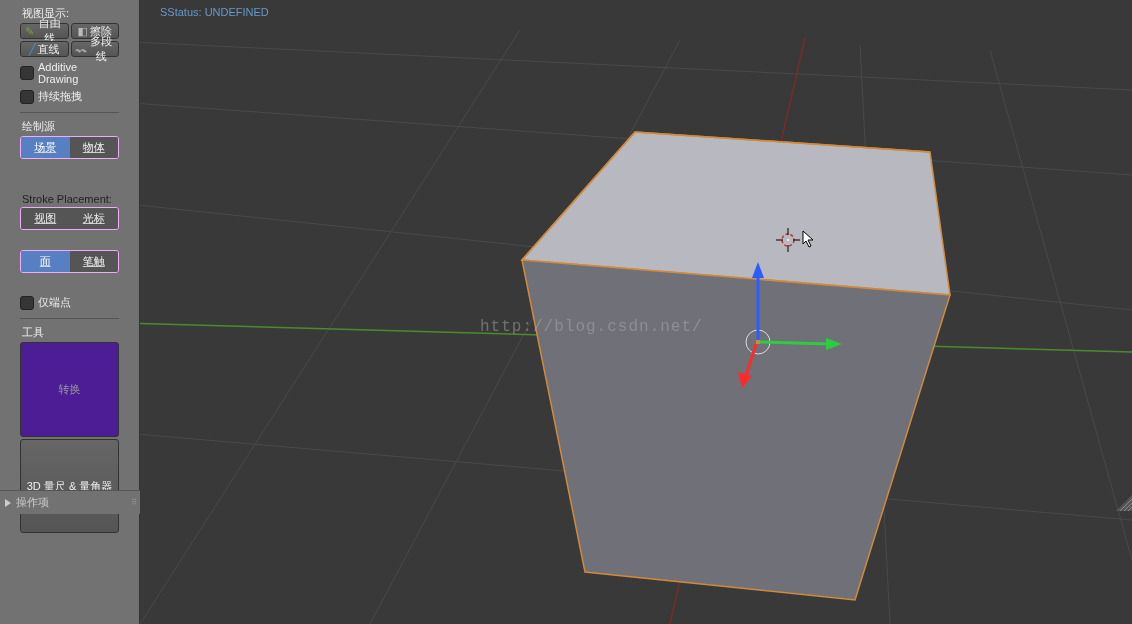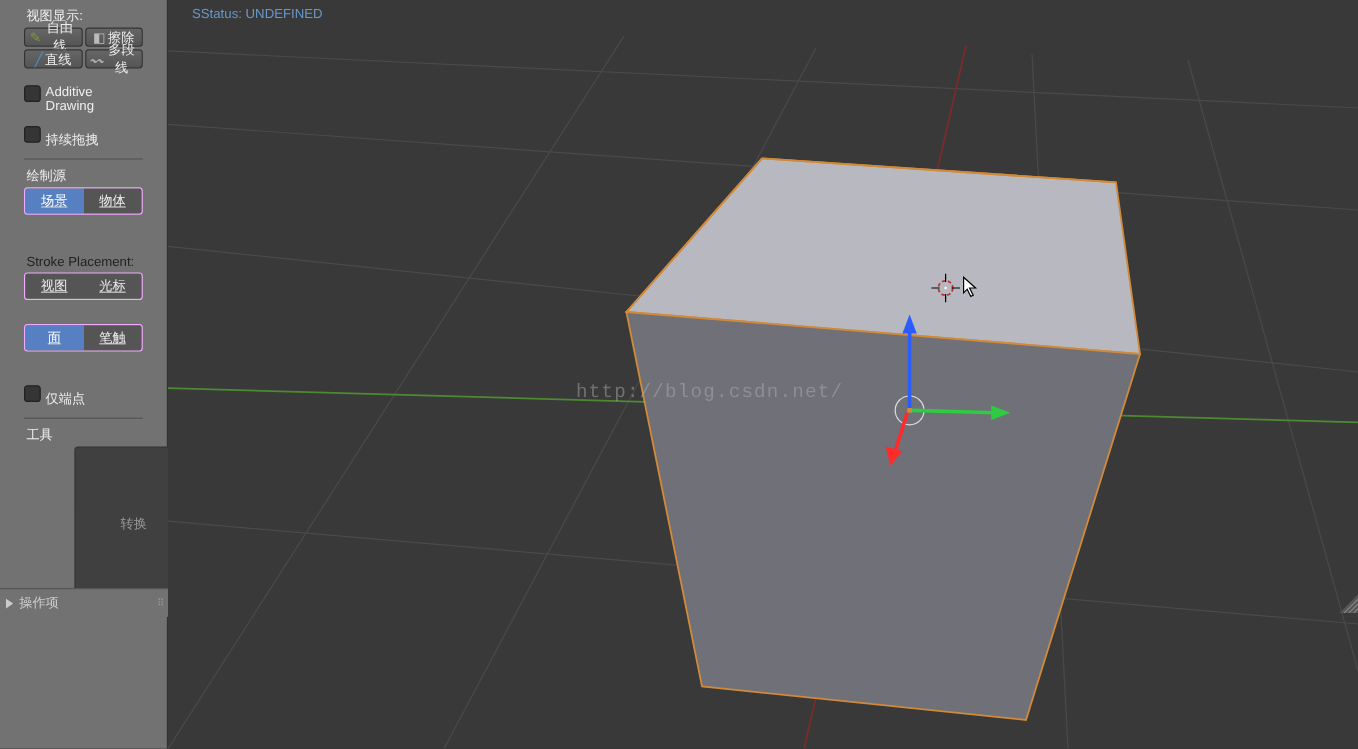--- a/index.html
+++ b/index.html
@@ -43,42 +43,40 @@
       padding: 2px 4px;
       display: flex;
       align-items: center;
       justify-content: center;
       gap: 2px;
       cursor: pointer;
       height: 16px;
     }
     .btn.wide { width: 100%; }
     .btn.disabled {
-      background: #404040;
+      background: #4c1d95;
       color: #999;
-      margin-left: 42px;
     }
     .check-row {
       display: flex;
       align-items: center;
       gap: 4px;
       margin: 2px 0;
     }
     .checkbox {
       width: 14px;
       height: 14px;
       background: #353535;
       border: 1px solid #222;
       border-radius: 3px;
       flex-shrink: 0;
     }
     .check-label {
       color: #eee;
       font-size: 11px;
-      margin-top: 10px;
     }
     .toggle-row {
       display: flex;
       border-radius: 3px;
       overflow: hidden;
       border: 1px solid #f0abfc;
       margin-bottom: 20px;
       text-decoration: underline;
     }
     .toggle-btn {
@@ -234,20 +232,21 @@
   </div>
 
   <div class="check-row">
     <div class="checkbox"></div>
     <span class="check-label">仅端点</span>
   </div>
 
   <div class="section-divider"></div>
   <div class="panel-label">工具</div>
   <button class="btn wide disabled">转换</button>
+  <button class="btn wide" style="margin-top:2px">3D 量尺 &amp; 量角器</button>
 
   <div style="flex:1"></div>
 </div>
 
 <div class="ops-panel" style="position:absolute;left:0;bottom:110px;width:140px">
   <div style="display:flex;align-items:center">
     <div class="ops-tri"></div>
     <span>操作项</span>
   </div>
   <span class="grip">⠿</span>

